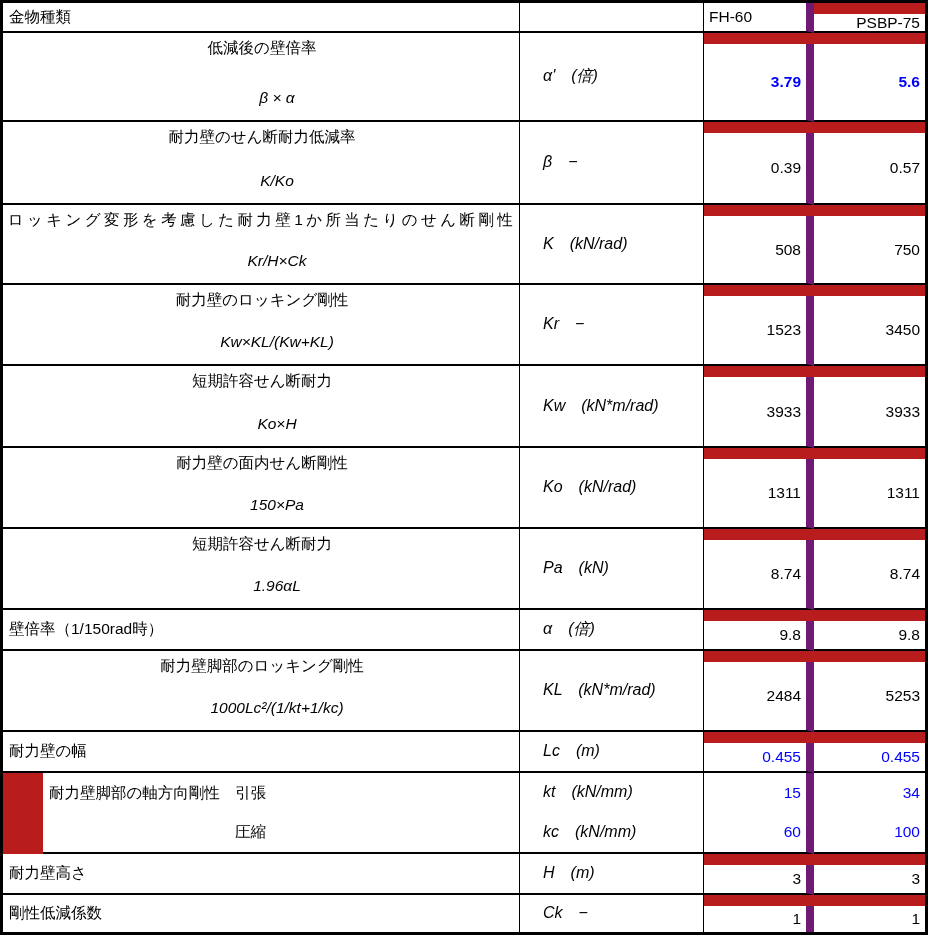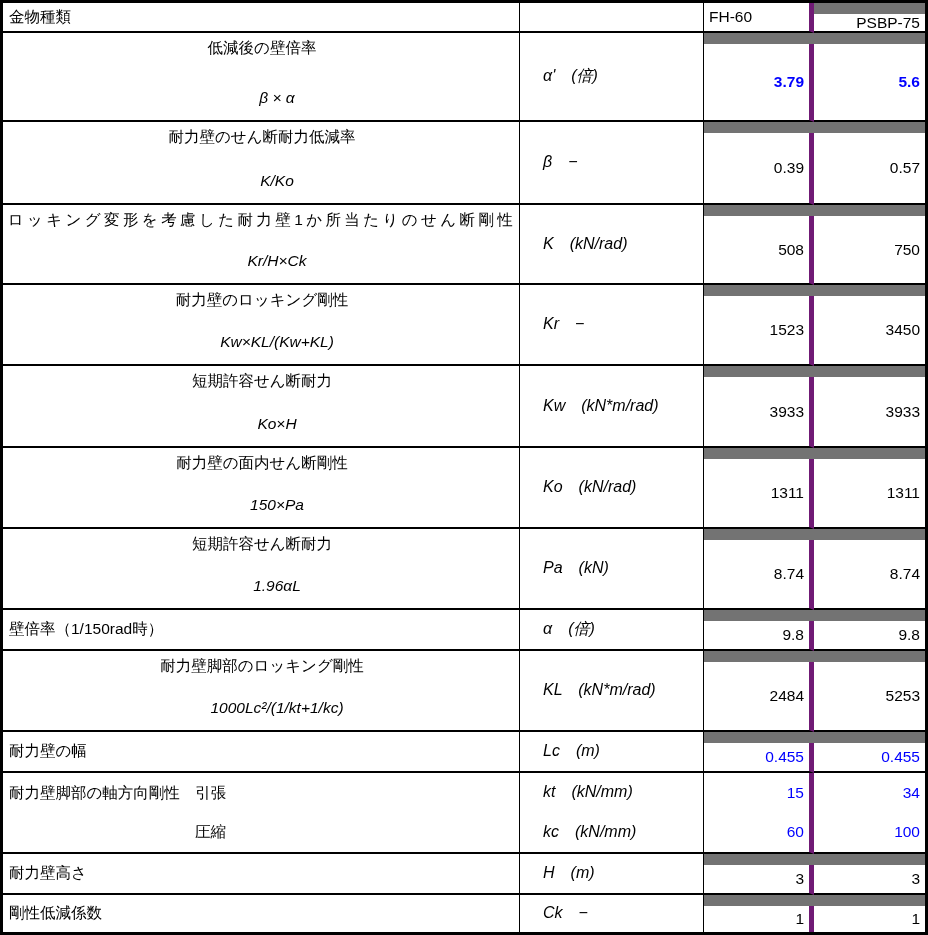--- a/index.html
+++ b/index.html
@@ -3,33 +3,33 @@
 <meta charset="utf-8">
 <style>
   html,body { margin:0; padding:0; background:#ffffff; }
   body { font-family: "Liberation Sans", "DejaVu Sans", sans-serif; color:#000; }
 
   .tbl {
     display:grid;
     width:928px; height:935px;
     box-sizing:border-box;
     border:3px solid #000;
-    background:#737373;
+    background:#b91c1c;
     grid-template-columns: 517px 184px 110px 111px;
     grid-template-rows: 30px 89px 83px 80px 81px 82px 81px 81px 41px 81px 41px 81px 41px 37px;
   }
 
   .c {
     box-sizing:border-box;
     border-right:1px solid #000;
     border-bottom:2px solid #000;
     overflow:hidden;
     background:#fff;
   }
-  .c.col3 { border-right:5px solid #701a75; }
+  .c.col3 { border-right:8px solid #701a75; }
   .c.col4 { border-right:none; }
   .c.nb   { border-bottom:none; }
 
   
   .lab {
     display:flex; flex-direction:column; justify-content:space-between;
     padding:5px 4px 13px 6px;
     align-items:center;
   }
   .lab-single {
@@ -38,20 +38,21 @@
   }
   .jlabel { font-size:15.5px; line-height:1.3; white-space:nowrap; }
   .jlabel.spread { letter-spacing:3.4px; }
   .formula {
     font-style:italic; font-size:15.5px;
     padding-left:30px; white-space:nowrap;
   }
   .lab-dbl {
     display:flex; flex-direction:column; justify-content:space-around;
     padding:0 4px 0 6px;
+    margin-left:40px;
   }
   .lab-dbl .line2 { padding-left:186px; }
 
   
   .sym {
     display:flex; align-items:center;
     padding-left:23px;
     font-style:italic; font-size:16px; white-space:nowrap;
   }
   .sym-dbl {

